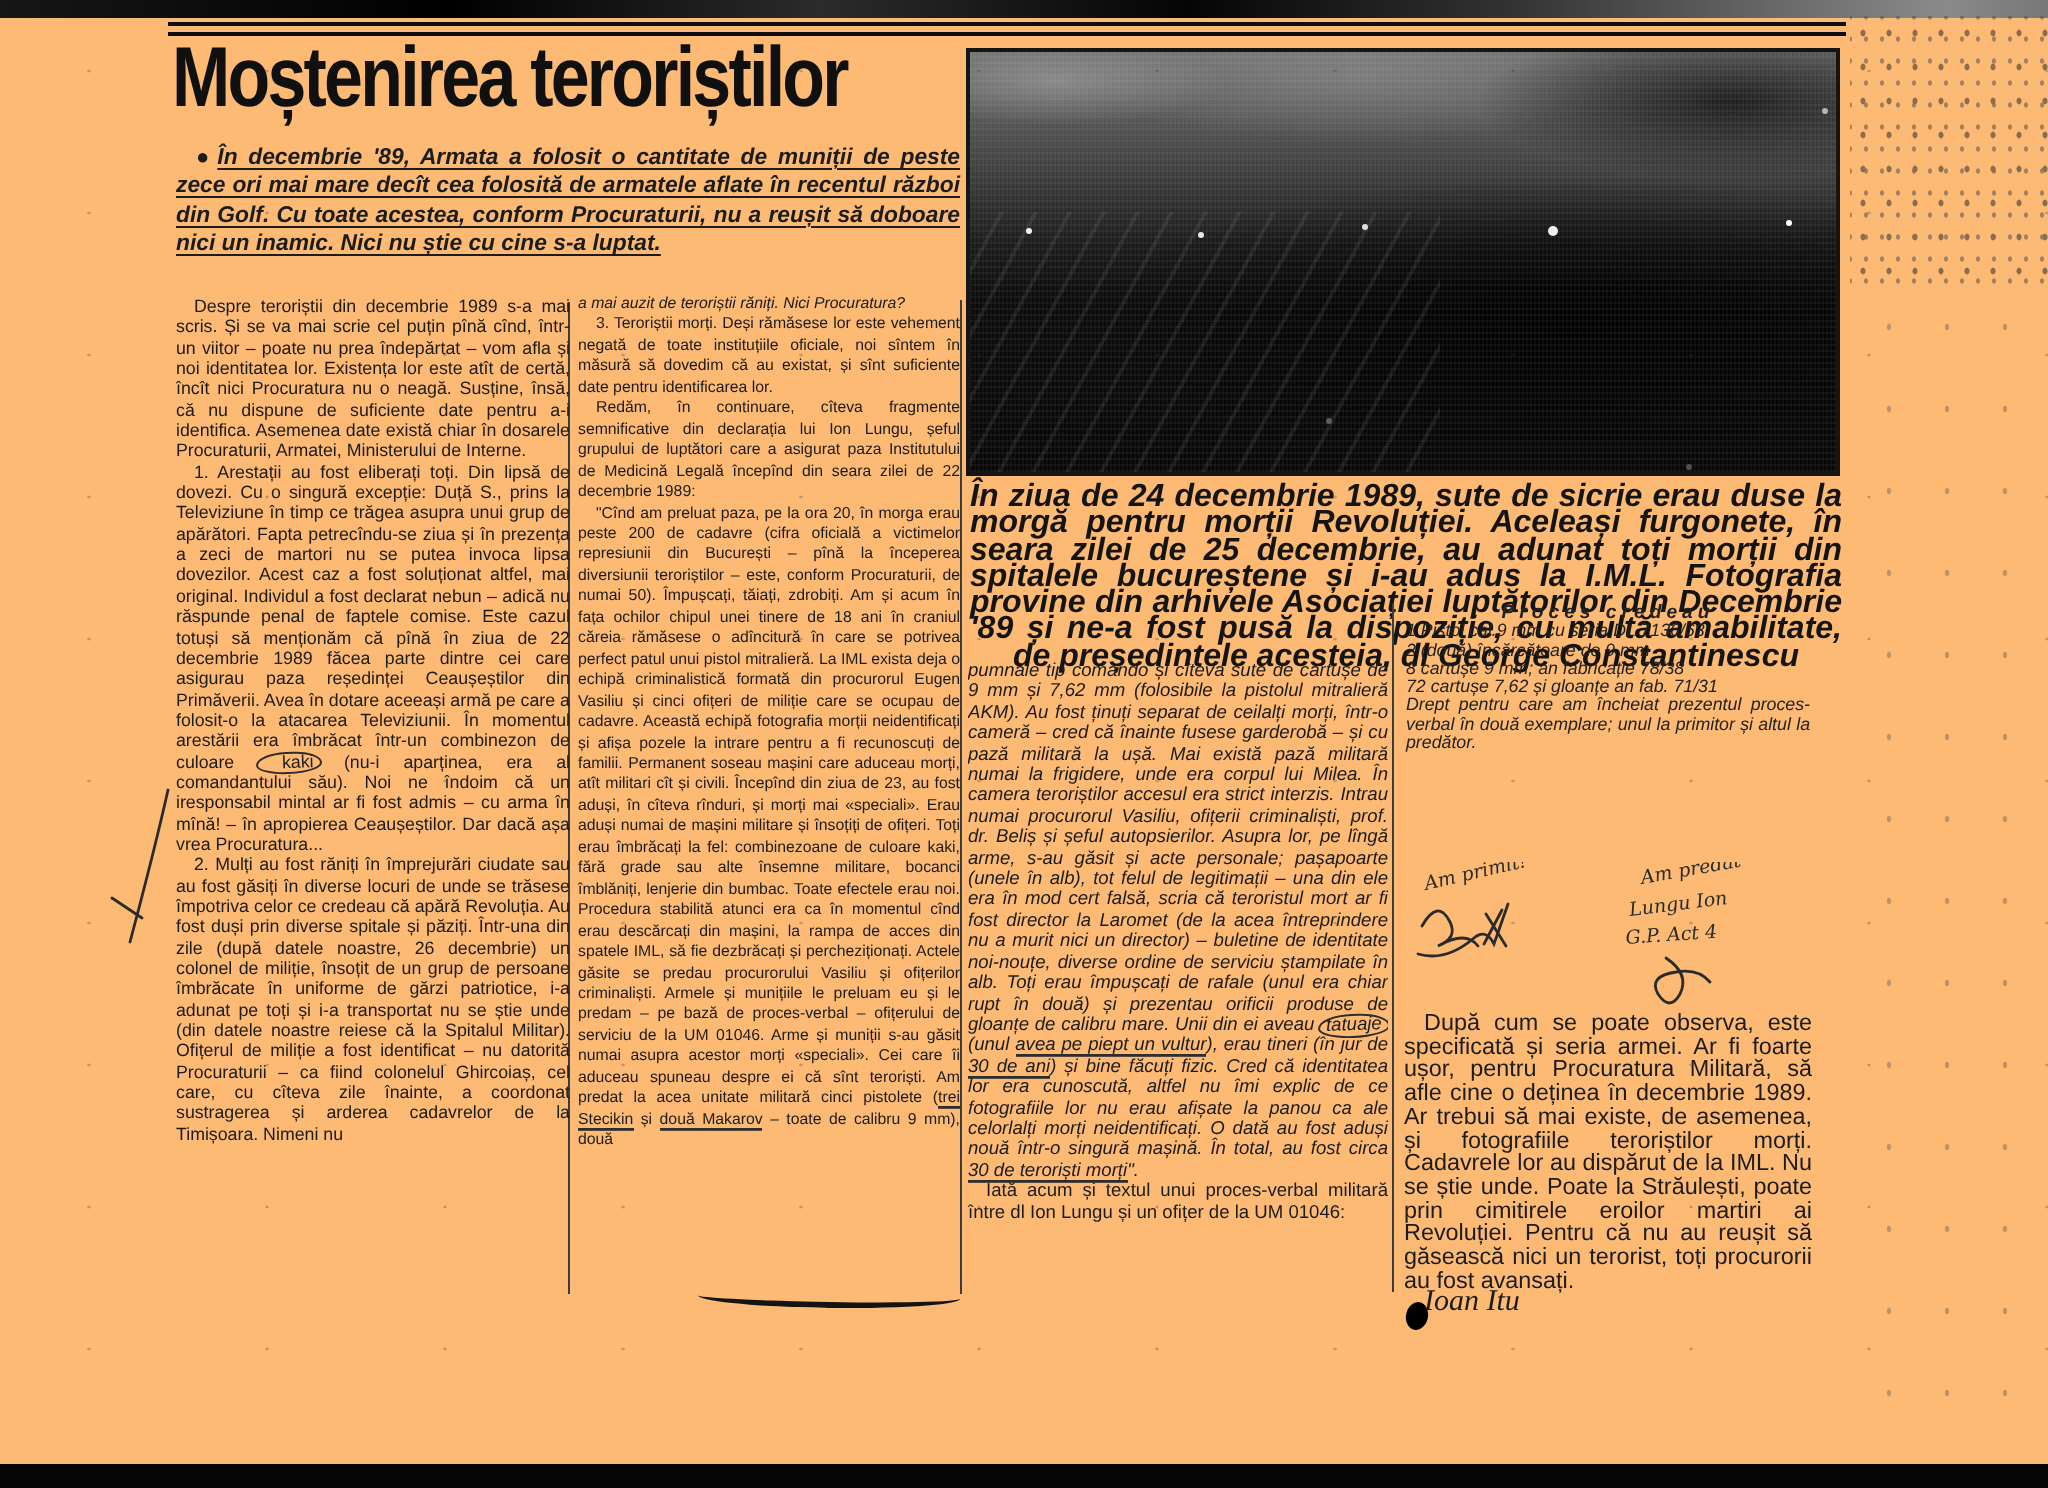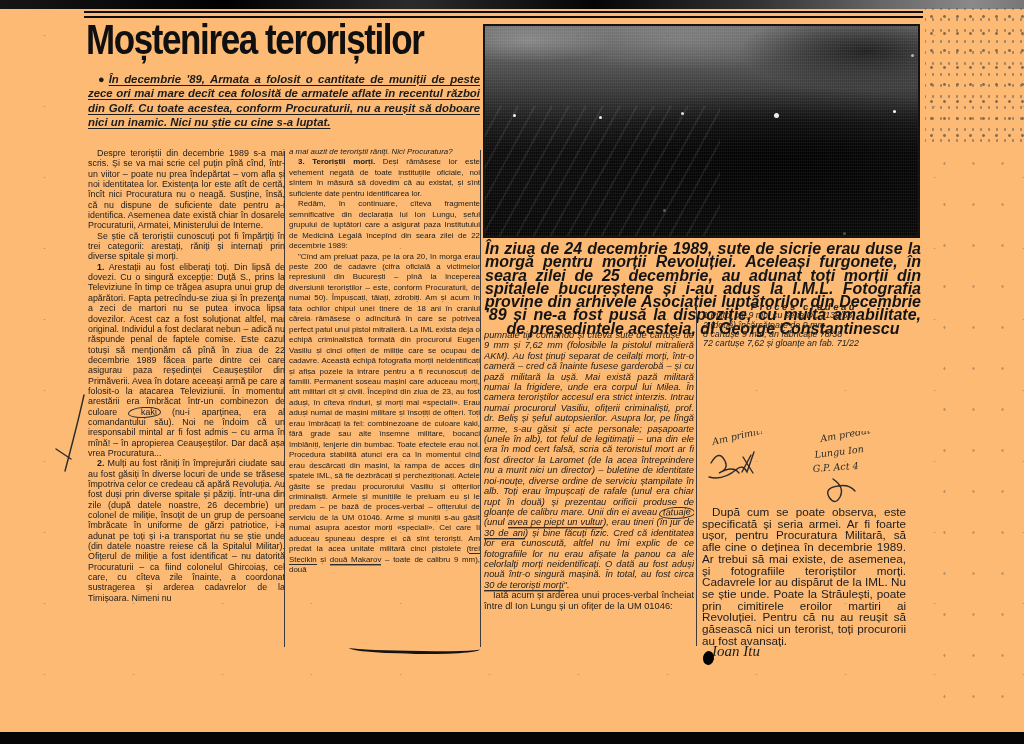--- a/index.html
+++ b/index.html
@@ -52,21 +52,21 @@
   .vrule{position:absolute;width:1px;background:#3c3c3c;}
   .vr1{left:284px;top:151px;height:496px;}
   .vr2{left:480px;top:150px;height:497px;}
   .vr3{left:696px;top:302px;height:344px;}
   .col{position:absolute;text-align:justify;overflow:hidden;}
   .col p{margin:0;text-indent:9px;}
   .col p.noindent{text-indent:0;font-style:italic;}
   .col1{left:88px;top:148px;width:197px;height:503px;font-size:8.9px;line-height:10.35px;}
   .col2{left:289px;top:147px;width:191px;height:506px;font-size:7.9px;line-height:10.45px;}
   .col3{left:484px;top:330px;width:210px;height:318px;font-size:9.3px;line-height:10.4px;}
-  .lead-num{font-weight:bold;}
+  .lead-num{font-weight:normal;}
   
   .hand-circle{display:inline-block;border:1.5px solid #2d2d2d;padding:0 3px;margin:-2px -1px;line-height:1.05;
         border-radius:50% 45% 55% 50% / 60% 55% 50% 45%;transform:rotate(-2deg);}
   .hand-u{box-shadow:0 1.4px 0 0 #2d2d2d;}
   .heavy-underline{position:absolute;left:349px;top:643px;width:131px;height:8px;
         border-bottom:3.5px solid #141414;border-radius:0 0 55% 45%;transform:rotate(1.2deg);}
   .margin-mark{position:absolute;left:50px;top:391px;}
   .hw-stroke{fill:none;stroke:#2b2b2b;stroke-width:1.4;stroke-linecap:round;}
   
   .pv{position:absolute;left:703px;top:302px;width:202px;font-style:italic;font-size:8.9px;
@@ -103,43 +103,43 @@
     <div class="photo-specks"></div>
   </div>
   <p class="caption">În ziua de 24 decembrie 1989, sute de sicrie erau duse la morgă pentru morții Revoluției. Aceleași furgonete, în seara zilei de 25 decembrie, au adunat toți morții din spitalele bucureștene și i-au adus la I.M.L. Fotografia provine din arhivele Asociației luptătorilor din Decembrie '89 și ne-a fost pusă la dispoziție, cu multă amabilitate, de președintele acesteia, dl George Constantinescu</p>
 
   <div class="vrule vr1"></div>
   <div class="vrule vr2"></div>
   <div class="vrule vr3"></div>
 
   <div class="col col1">
     <p><span>Despre teroriștii din decembrie 1989 s-a mai scris. Și se va mai scrie cel puțin pînă cînd, într-un viitor – poate nu prea îndepărtat – vom afla și noi identitatea lor. Existența lor este atît de certă, încît nici Procuratura nu o neagă. Susține, însă, că nu dispune de suficiente date pentru a-i identifica. Asemenea date există chiar în dosarele Procuraturii, Armatei, Ministerului de Interne.</span></p>
-    <p><span>Se știe că teroriștii cunoscuți pot fi împărțiți în trei categorii: arestați, răniți și internați prin diverse spitale și morți.</span></p>
     <p><span class="lead-num">1.</span><span> Arestații au fost eliberați toți. Din lipsă de dovezi. Cu o singură excepție: Duță S., prins la Televiziune în timp ce trăgea asupra unui grup de apărători. Fapta petrecîndu-se ziua și în prezența a zeci de martori nu se putea invoca lipsa dovezilor. Acest caz a fost soluționat altfel, mai original. Individul a fost declarat nebun – adică nu răspunde penal de faptele comise. Este cazul totuși să menționăm că pînă în ziua de 22 decembrie 1989 făcea parte dintre cei care asigurau paza reședinței Ceaușeștilor din Primăverii. Avea în dotare aceeași armă pe care a folosit-o la atacarea Televiziunii. În momentul arestării era îmbrăcat într-un combinezon de culoare </span><span class="hand-circle">kaki</span><span> (nu-i aparținea, era al comandantului său). Noi ne îndoim că un iresponsabil mintal ar fi fost admis – cu arma în mînă! – în apropierea Ceaușeștilor. Dar dacă așa vrea Procuratura...</span></p>
     <p><span class="lead-num">2.</span><span> Mulți au fost răniți în împrejurări ciudate sau au fost găsiți în diverse locuri de unde se trăsese împotriva celor ce credeau că apără Revoluția. Au fost duși prin diverse spitale și păziți. Într-una din zile (după datele noastre, 26 decembrie) un colonel de miliție, însoțit de un grup de persoane îmbrăcate în uniforme de gărzi patriotice, i-a adunat pe toți și i-a transportat nu se știe unde (din datele noastre reiese că la Spitalul Militar). Ofițerul de miliție a fost identificat – nu datorită Procuraturii – ca fiind colonelul Ghircoiaș, cel care, cu cîteva zile înainte, a coordonat sustragerea și arderea cadavrelor de la Timișoara. Nimeni nu</span></p>
   </div>
 
   <div class="col col2">
     <p class="noindent"><span>a mai auzit de teroriștii răniți. Nici Procuratura?</span></p>
     <p><span class="lead-num">3. Teroriștii morți.</span><span> Deși rămăsese lor este vehement negată de toate instituțiile oficiale, noi sîntem în măsură să dovedim că au existat, și sînt suficiente date pentru identificarea lor.</span></p>
     <p><span>Redăm, în continuare, cîteva fragmente semnificative din declarația lui Ion Lungu, șeful grupului de luptători care a asigurat paza Institutului de Medicină Legală începînd din seara zilei de 22 decembrie 1989:</span></p>
     <p><span>"Cînd am preluat paza, pe la ora 20, în morga erau peste 200 de cadavre (cifra oficială a victimelor represiunii din București – pînă la începerea diversiunii teroriștilor – este, conform Procuraturii, de numai 50). Împușcați, tăiați, zdrobiți. Am și acum în fața ochilor chipul unei tinere de 18 ani în craniul căreia rămăsese o adîncitură în care se potrivea perfect patul unui pistol mitralieră. La IML exista deja o echipă criminalistică formată din procurorul Eugen Vasiliu și cinci ofițeri de miliție care se ocupau de cadavre. Această echipă fotografia morții neidentificați și afișa pozele la intrare pentru a fi recunoscuți de familii. Permanent soseau mașini care aduceau morți, atît militari cît și civili. Începînd din ziua de 23, au fost aduși, în cîteva rînduri, și morți mai «speciali». Erau aduși numai de mașini militare și însoțiți de ofițeri. Toți erau îmbrăcați la fel: combinezoane de culoare kaki, fără grade sau alte însemne militare, bocanci îmblăniți, lenjerie din bumbac. Toate efectele erau noi. Procedura stabilită atunci era ca în momentul cînd erau descărcați din mașini, la rampa de acces din spatele IML, să fie dezbrăcați și percheziționați. Actele găsite se predau procurorului Vasiliu și ofițerilor criminaliști. Armele și munițiile le preluam eu și le predam – pe bază de proces-verbal – ofițerului de serviciu de la UM 01046. Arme și muniții s-au găsit numai asupra acestor morți «speciali». Cei care îi aduceau spuneau despre ei că sînt teroriști. Am predat la acea unitate militară cinci pistolete (</span><span class="hand-u">trei Stecikin</span><span> și </span><span class="hand-u">două Makarov</span><span> – toate de calibru 9 mm), două</span></p>
   </div>
 
   <div class="col col3">
     <p class="noindent"><span>pumnale tip comando și cîteva sute de cartușe de 9 mm și 7,62 mm (folosibile la pistolul mitralieră AKM). Au fost ținuți separat de ceilalți morți, într-o cameră – cred că înainte fusese garderobă – și cu pază militară la ușă. Mai există pază militară numai la frigidere, unde era corpul lui Milea. În camera teroriștilor accesul era strict interzis. Intrau numai procurorul Vasiliu, ofițerii criminaliști, prof. dr. Beliș și șeful autopsierilor. Asupra lor, pe lîngă arme, s-au găsit și acte personale; pașapoarte (unele în alb), tot felul de legitimații – una din ele era în mod cert falsă, scria că teroristul mort ar fi fost director la Laromet (de la acea întreprindere nu a murit nici un director) – buletine de identitate noi-nouțe, diverse ordine de serviciu ștampilate în alb. Toți erau împușcați de rafale (unul era chiar rupt în două) și prezentau orificii produse de gloanțe de calibru mare. Unii din ei aveau </span><span class="hand-circle">tatuaje</span><span> (unul </span><span class="hand-u">avea pe piept un vultur</span><span>), erau tineri (în jur de </span><span class="hand-u">30 de ani</span><span>) și bine făcuți fizic. Cred că identitatea lor era cunoscută, altfel nu îmi explic de ce fotografiile lor nu erau afișate la panou ca ale celorlalți morți neidentificați. O dată au fost aduși nouă într-o singură mașină. În total, au fost circa </span><span class="hand-u">30 de teroriști morți</span><span>".</span></p>
-    <p><span>Iată acum și arderea unui proces-verbal încheiat între dl Ion Lungu și un ofițer de la UM 01046:</span></p>
+    <p><span>Iată acum și textul unui proces-verbal militară între dl Ion Lungu și un ofițer de la UM 01046:</span></p>
   </div>
 
   <div class="pv">
     <p class="pv-title">Proces credeau</p>
     <p class="item">1 Pistol cal.9 mm cu seria DL 7136/63</p>
     <p class="item">2 (două) încărcătoare de 9 mm</p>
     <p class="item">8 cartușe 9 mm; an fabricație 78/38</p>
-    <p class="item">72 cartușe 7,62 și gloanțe an fab. 71/22</p>
+    <p class="item">72 cartușe 7,62 și gloanțe an fab. 71/31</p>
+    <p>Drept pentru care am încheiat prezentul proces-verbal în două exemplare; unul la primitor și altul la predător.</p>
   </div>
 
   <div class="sigs">
     <svg width="204" height="74" viewBox="0 0 204 74">
       <text x="10" y="14" transform="rotate(-13 10 14)" class="hw">Am primit!</text>
       <path class="hw-stroke" d="M8 32 q8 -14 14 -2 q4 8 -6 12 q14 -8 20 0 M6 46 q14 4 28 -8 q6 -5 10 3 l7 -20"></path>
       <path class="hw-stroke" d="M40 26 l10 16 m-2 -18 l-9 17"></path>
       <text x="118" y="11" transform="rotate(-10 118 11)" class="hw">Am predat</text>
       <text x="112" y="27" transform="rotate(-7 112 27)" class="hw">Lungu Ion</text>
       <text x="110" y="41" transform="rotate(-4 110 41)" class="hw">G.P. Act 4</text>

